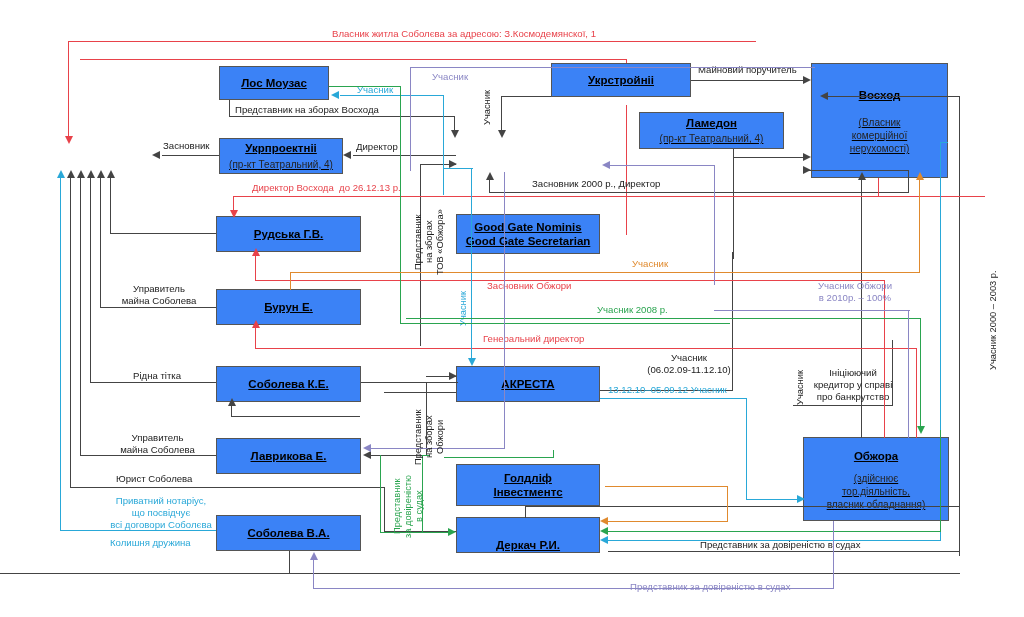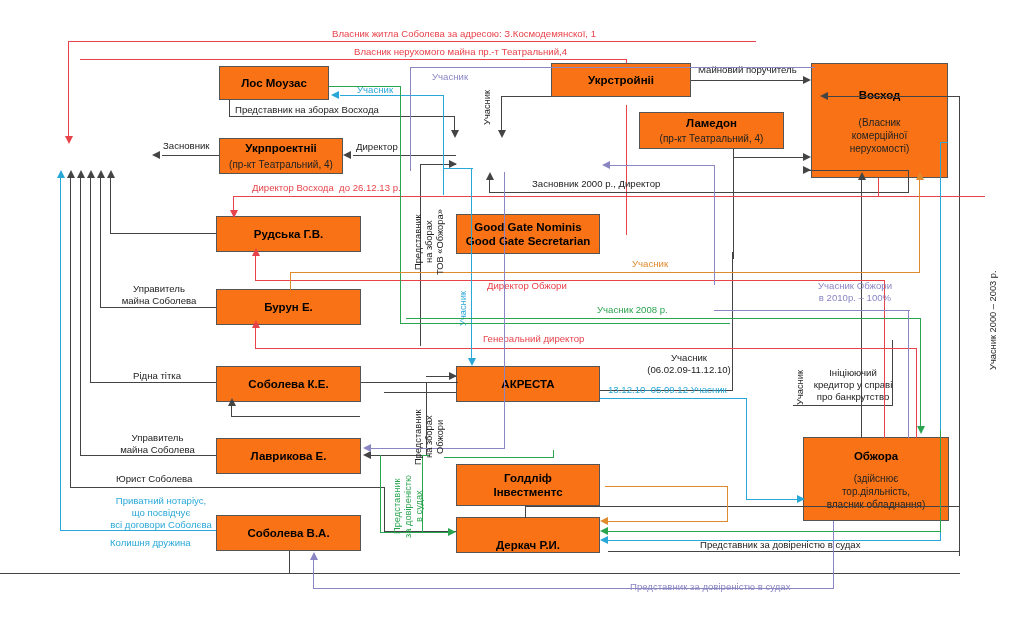--- a/index.html
+++ b/index.html
@@ -1,19 +1,19 @@
 <!DOCTYPE html>
 <html><head>
 <meta charset="utf-8">
 <style>
   html,body{margin:0;padding:0;background:#ffffff;}
   body{font-family:"Liberation Sans", sans-serif;}
   #canvas{position:relative;width:1024px;height:617px;background:#fff;overflow:hidden;}
-  .node{position:absolute;border:1.6px solid #555;background:#f97316;box-sizing:border-box;
-        display:flex;flex-direction:column;align-items:center;justify-content:center;text-align:center;}
+  .node{position:absolute;border:1.6px solid #555;background:#3b82f6;box-sizing:border-box;
+        display:flex;flex-direction:column;align-items:center;justify-content:center;text-align:center;text-decoration:underline;}
   .node .t{font-weight:bold;font-size:11.5px;color:#000;line-height:1.25;}
   .node .s{font-size:10px;color:#222;line-height:1.3;margin-top:6px;}
   .lbl{position:absolute;font-size:9.6px;color:#222;line-height:1.25;white-space:pre;}
   .lbl.c{text-align:center;}
   .vlbl{position:absolute;font-size:9.3px;color:#222;line-height:1.2;white-space:pre;
         writing-mode:vertical-rl;transform:rotate(180deg);text-align:center;}
   .ln{position:absolute;background:#444;}
   .h{height:1.4px;}
   .v{width:1.4px;}
   .ar{position:absolute;width:0;height:0;}
@@ -21,21 +21,20 @@
   .ar-r{border-top:4.5px solid transparent;border-bottom:4.5px solid transparent;border-left:8px solid #444;}
   .ar-u{border-left:4.5px solid transparent;border-right:4.5px solid transparent;border-bottom:8px solid #444;}
   .ar-d{border-left:4.5px solid transparent;border-right:4.5px solid transparent;border-top:8px solid #444;}
 </style>
 </head>
 <body>
 
 <div id="canvas">
 
   <div class="lbl" style="left:332px;top:28px;color:#e8424a;">Власник житла Соболєва за адресою: З.Космодемянскої, 1</div>
-  <div class="lbl" style="left:354px;top:46px;color:#e8424a;">Власник нерухомого майна пр.-т Театральний,4</div>
 
   <div class="ln h" style="left:68px;top:41px;width:688px;background:#e8424a;"></div>
   <div class="ln v" style="left:68px;top:41px;height:97px;background:#e8424a;"></div>
   <div class="ar ar-d" style="left:64.5px;top:136px;border-top-color:#e8424a;"></div>
 
   <div class="ln h" style="left:80px;top:59px;width:547px;background:#e8424a;"></div>
   <div class="ln v" style="left:626px;top:59px;height:12px;background:#e8424a;"></div>
   <div class="ln v" style="left:626px;top:105px;height:130px;background:#e8424a;"></div>
 
 
@@ -228,21 +227,21 @@
   <div class="ln v" style="left:892px;top:340px;height:66px;"></div>
 
   <div class="ln h" style="left:233px;top:196px;width:752px;background:#e8424a;"></div>
   <div class="ln v" style="left:233px;top:196px;height:16px;background:#e8424a;"></div>
   <div class="ar ar-d" style="left:229.5px;top:210px;border-top-color:#e8424a;"></div>
   <div class="lbl" style="left:252px;top:182px;color:#e8424a;">Директор Восхода  до 26.12.13 р.</div>
 
   <div class="ln h" style="left:255px;top:280px;width:630px;background:#e8424a;"></div>
   <div class="ln v" style="left:255px;top:254px;height:27px;background:#e8424a;"></div>
   <div class="ar ar-u" style="left:251.5px;top:248px;border-bottom-color:#e8424a;"></div>
-  <div class="lbl" style="left:487px;top:280px;color:#e8424a;">Директор Обжори</div>
+  <div class="lbl" style="left:487px;top:280px;color:#e8424a;">Засновник Обжори</div>
   <div class="ln v" style="left:884px;top:280px;height:158px;background:#e8424a;"></div>
 
   <div class="ln h" style="left:255px;top:348px;width:662px;background:#e8424a;"></div>
   <div class="ln v" style="left:255px;top:326px;height:23px;background:#e8424a;"></div>
   <div class="ar ar-u" style="left:251.5px;top:320px;border-bottom-color:#e8424a;"></div>
   <div class="lbl" style="left:483px;top:333px;color:#e8424a;">Генеральний директор</div>
   <div class="ln v" style="left:916px;top:348px;height:90px;background:#e8424a;"></div>
 
   <div class="ln v" style="left:878px;top:178px;height:18px;background:#e8424a;"></div>
   <div class="ln h" style="left:812px;top:196px;width:68px;background:#e8424a;"></div>

